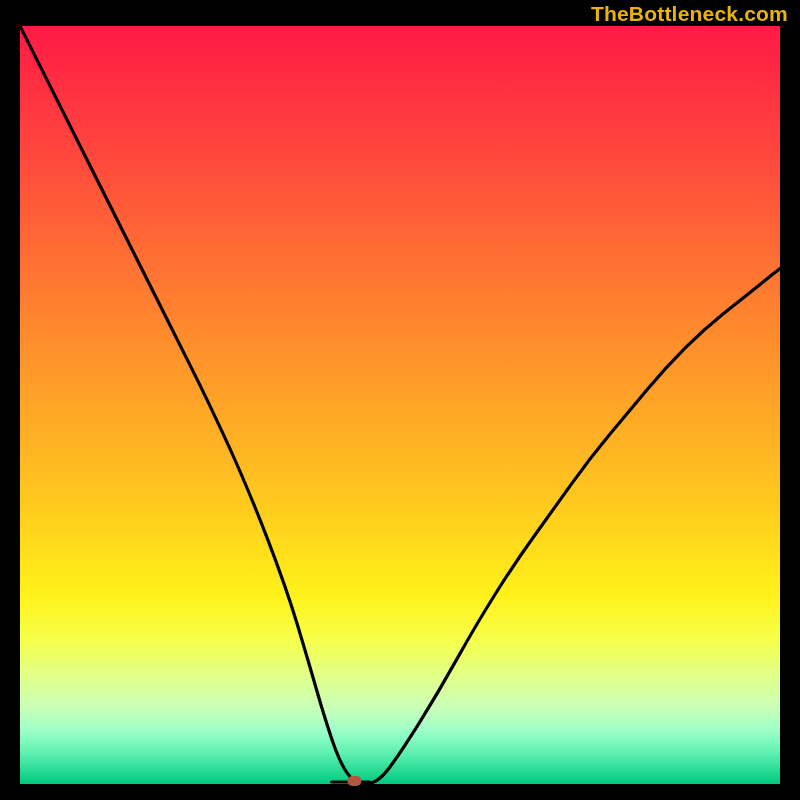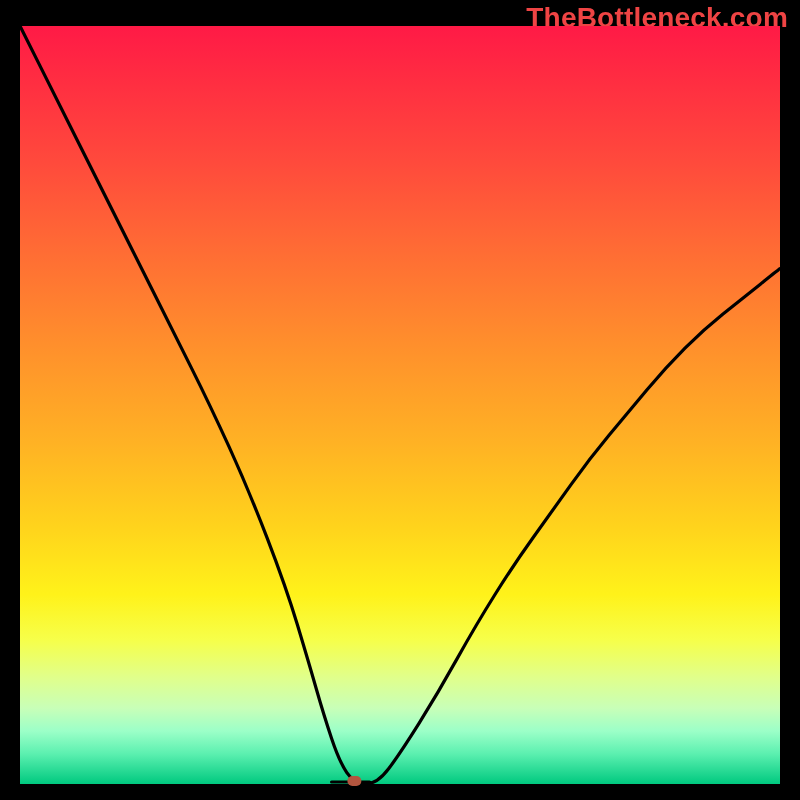--- a/index.html
+++ b/index.html
@@ -14,22 +14,22 @@
   .frame {
     position: relative;
     width: 800px;
     height: 800px;
     background: #000;
   }
   .watermark {
     position: absolute;
     top: 2px;
     right: 12px;
-    color: #ef4444;
-    font-size: 28px;
+    color: #eab308;
+    font-size: 21px;
     font-weight: 600;
     letter-spacing: 0.2px;
     user-select: none;
   }
   .plot-area {
     position: absolute;
     left: 20px;
     top: 26px;
     width: 760px;
     height: 758px;

